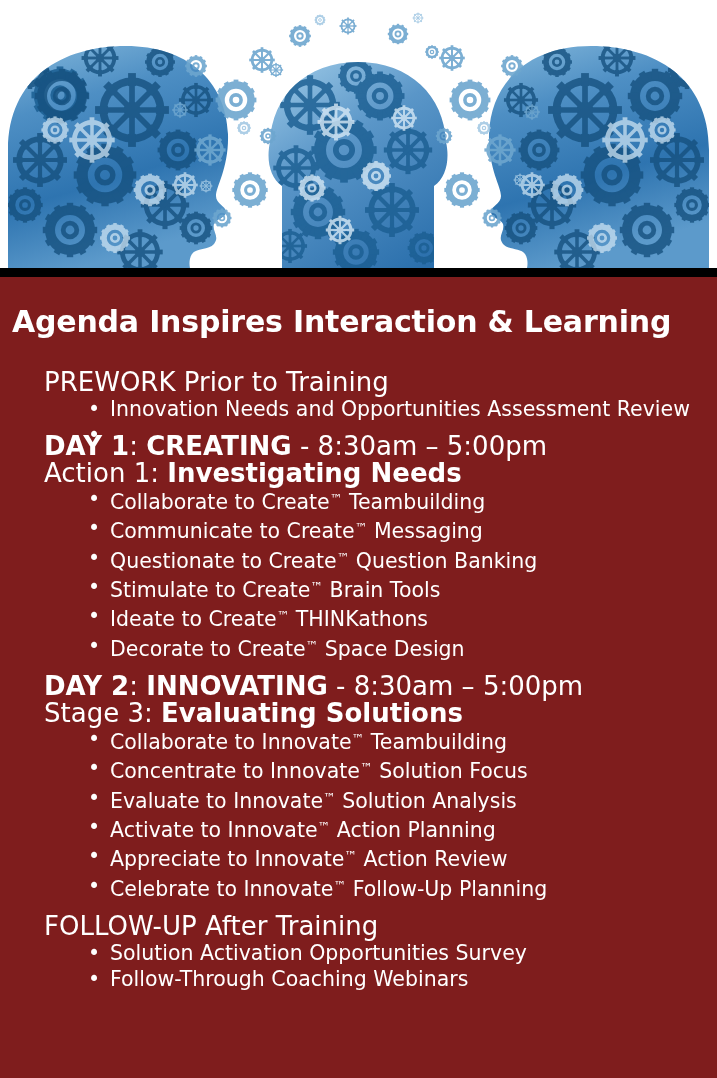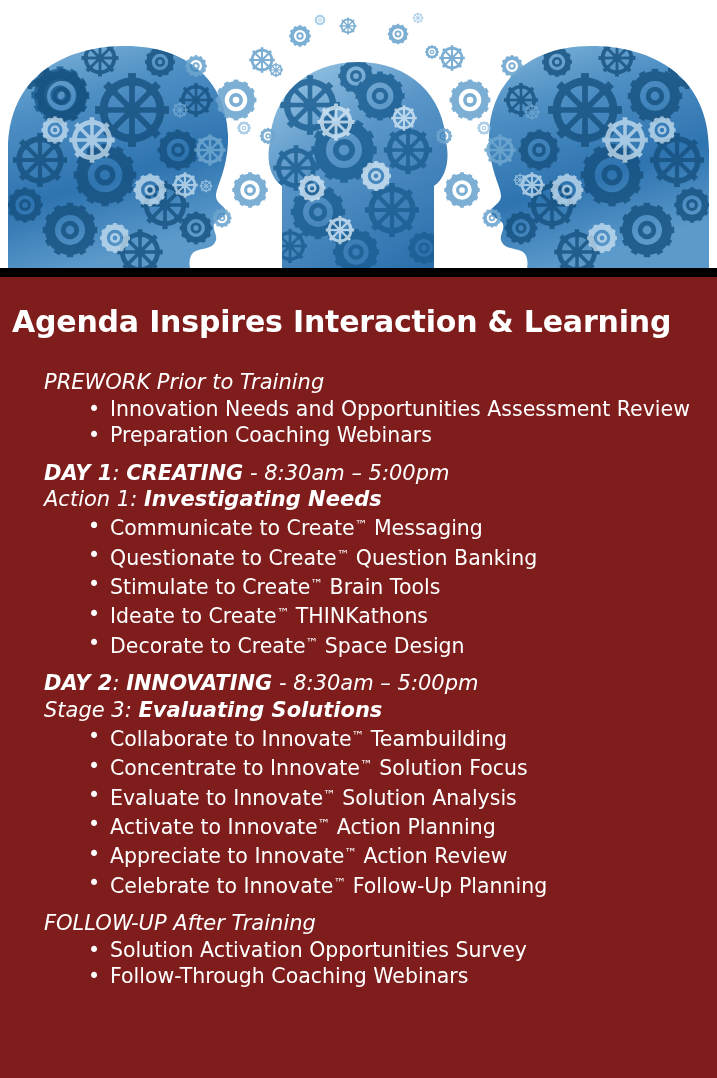--- a/index.html
+++ b/index.html
@@ -72,25 +72,24 @@
     top: 92px;
     width: 717px;
     color: #ffffff;
   }
 
   .block { margin: 0 0 0 0; }
   .block.spaced { margin-top: 11px; }
 
   .heading {
     margin: 0 0 0 44px;
-    font-size: 21px;
+    font-size: 26px;
     line-height: 26.5px;
     font-weight: normal;
     white-space: nowrap;
-    font-style: italic;
   }
   .heading .b { font-weight: bold; }
 
   ul.bullets {
     list-style: none;
     margin: 0;
     padding: 0;
   }
   ul.bullets li {
     position: relative;
@@ -483,30 +482,30 @@
 
   <div class="hero-rule"></div>
 
   <div class="panel">
     <div class="title">Agenda Inspires Interaction &amp; Learning</div>
     <div class="agenda">
         <div class="block">
           <div class="heading"><span>PREWORK Prior to Training</span></div>
           <ul class="bullets">
             <li><span class="dot">•</span><span>Innovation Needs and Opportunities Assessment Review</span></li>
-            <li><span class="dot">•</span><span>Preparation Coaching Webinars</span></li>
+            <li><span class="dot">•</span></li>
           </ul>
         </div>
         <div class="block spaced">
           <div class="heading"><span class="b">DAY 1</span><span>: </span><span class="b">CREATING</span><span> - 8:30am – 5:00pm</span></div>
         </div>
         <div class="block">
           <div class="heading"><span>Action 1: </span><span class="b">Investigating Needs</span></div>
           <ul class="bullets">
-            <li><span class="dot">•</span></li>
+            <li><span class="dot">•</span><span>Collaborate to Create<span class="tm">™</span> Teambuilding</span></li>
             <li><span class="dot">•</span><span>Communicate to Create<span class="tm">™</span> Messaging</span></li>
             <li><span class="dot">•</span><span>Questionate to Create<span class="tm">™</span> Question Banking</span></li>
           </ul>
         </div>
         <div class="block">
           <ul class="bullets">
             <li><span class="dot">•</span><span>Stimulate to Create<span class="tm">™</span> Brain Tools</span></li>
             <li><span class="dot">•</span><span>Ideate to Create<span class="tm">™</span> THINKathons</span></li>
             <li><span class="dot">•</span><span>Decorate to Create<span class="tm">™</span> Space Design</span></li>
           </ul>

